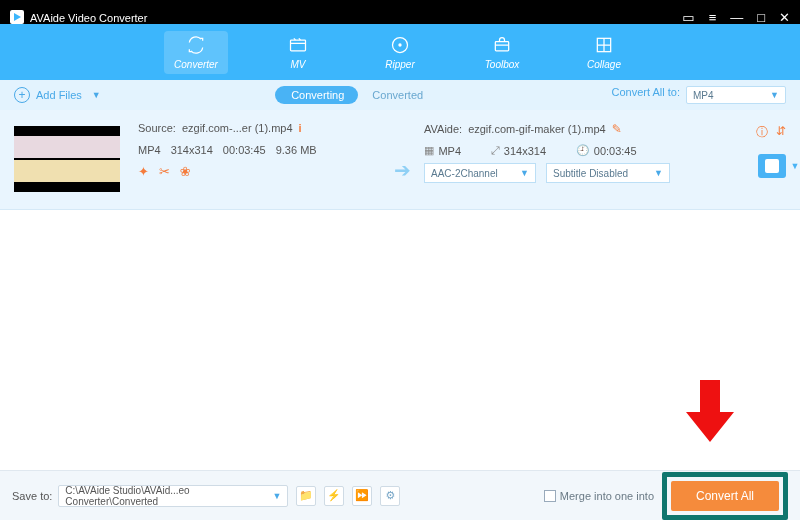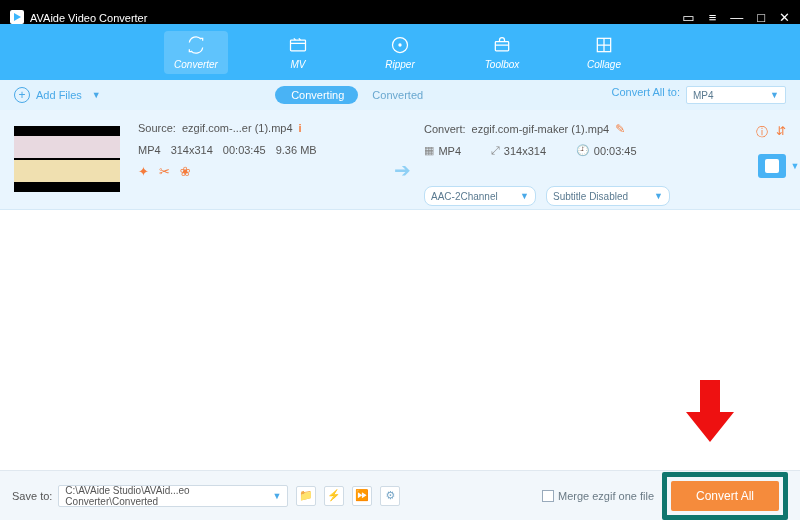--- a/index.html
+++ b/index.html
@@ -44,21 +44,21 @@
 
 .outinfo { position:absolute; left:424px; top:12px; right:14px; font-size:11px; color:#555; }
 .outinfo .line1 { display:flex; align-items:center; gap:6px; margin-bottom:8px; }
 .outinfo .editico { color:#f57c3c; cursor:pointer; font-size:12px; }
 .outinfo .topicons { position:absolute; right:0; top:2px; display:flex; gap:8px; color:#f57c3c; }
 .outinfo .topicons span { cursor:pointer; font-size:12px; }
 .outinfo .metarow { display:flex; gap:30px; align-items:center; margin-bottom:6px; }
 .outinfo .metarow .mi { display:flex; align-items:center; gap:4px; color:#555; }
 .outinfo .metarow .mi .mico { color:#888; font-size:11px; }
 .outinfo .selrow { display:flex; gap:10px; }
-.smallsel { height:20px; background:#fff; border:1px solid #bcdff6; border-radius:8px; display:flex; align-items:center; padding:0 6px; font-size:10px; color:#5a7a90; cursor:pointer; justify-content:space-between;margin-top:23px; }
+.smallsel { height:20px; background:#fff; border:1px solid #bcdff6; border-radius:0; display:flex; align-items:center; padding:0 6px; font-size:10px; color:#5a7a90; cursor:pointer; justify-content:space-between; }
 .smallsel.w1 { width:112px; }
 .smallsel.w2 { width:124px; }
 
 .fmtbtn { position:absolute; right:14px; top:44px; width:28px; height:24px; background:#49b3f5; border-radius:3px; display:flex; align-items:center; justify-content:center; cursor:pointer; }
 .fmtbtn .sq { width:14px; height:14px; background:#fff; border-radius:2px; }
 .fmtdrop { position:absolute; right:0px; top:44px; width:10px; height:24px; display:flex; align-items:center; justify-content:center; color:#49b3f5; font-size:9px; cursor:pointer; }
 
 .bigarrow { position:absolute; right:62px; top:378px; }
 .bigarrow svg { width:56px; height:66px; }
 
@@ -181,21 +181,21 @@
       <span>✦</span>
       <span>✂</span>
       <span>❀</span>
     </div>
   </div>
 
   <span class="arrow-mid">➔</span>
 
   <div class="outinfo">
     <div class="line1">
-      <span>Convert:</span>
+      <span>AVAide:</span>
       <span>ezgif.com-gif-maker (1).mp4</span>
       <span class="editico">✎</span>
       <div class="topicons">
         <span>ⓘ</span>
         <span>⇵</span>
       </div>
     </div>
     <div class="metarow">
       <div class="mi">
           <span class="mico">▦</span>
@@ -241,18 +241,18 @@
     <span class="tri">▼</span>
   </div>
   <div class="ficons">
     <span>📁</span>
     <span>⚡</span>
     <span>⏩</span>
     <span>⚙</span>
   </div>
   <div class="merge">
     <span class="cb"></span>
-    <span>Merge ezgif one file</span>
+    <span>Merge into one into</span>
   </div>
   <div class="convertall-wrap">
     <button class="convertall">Convert All</button>
   </div>
 </div>
 
 </body></html>

